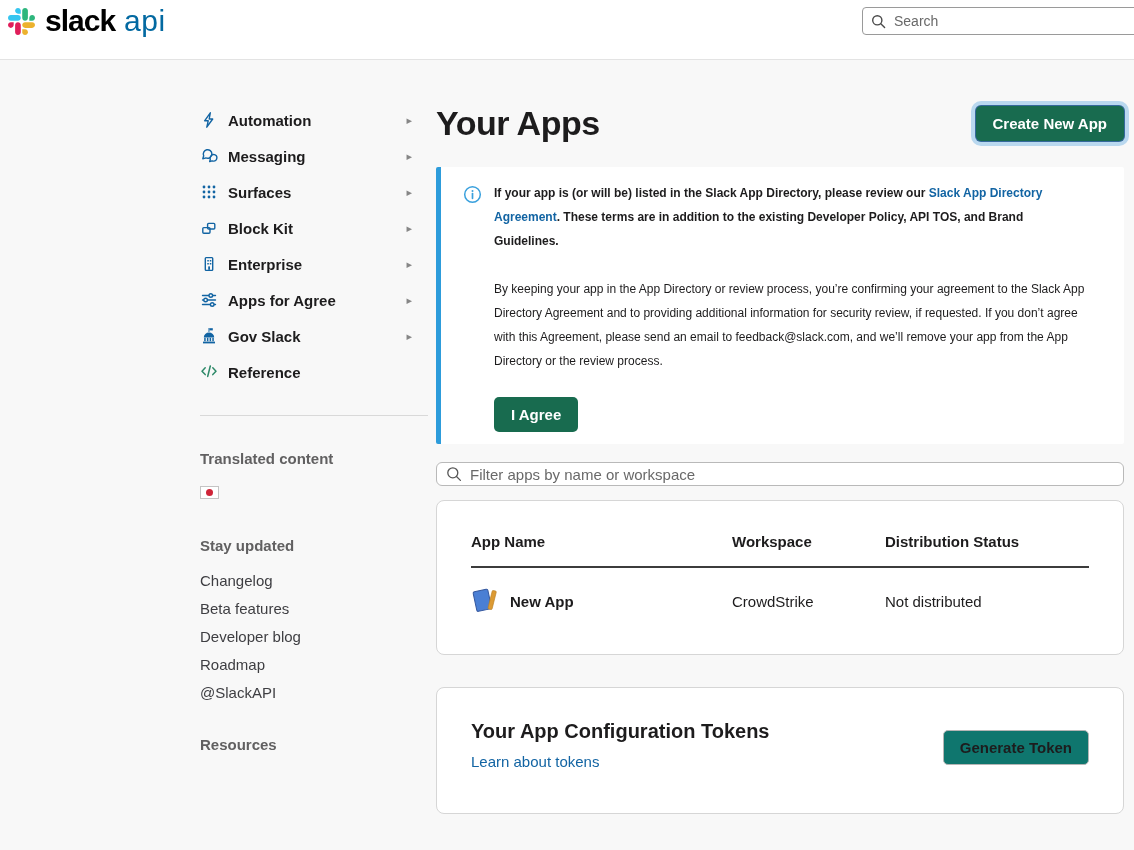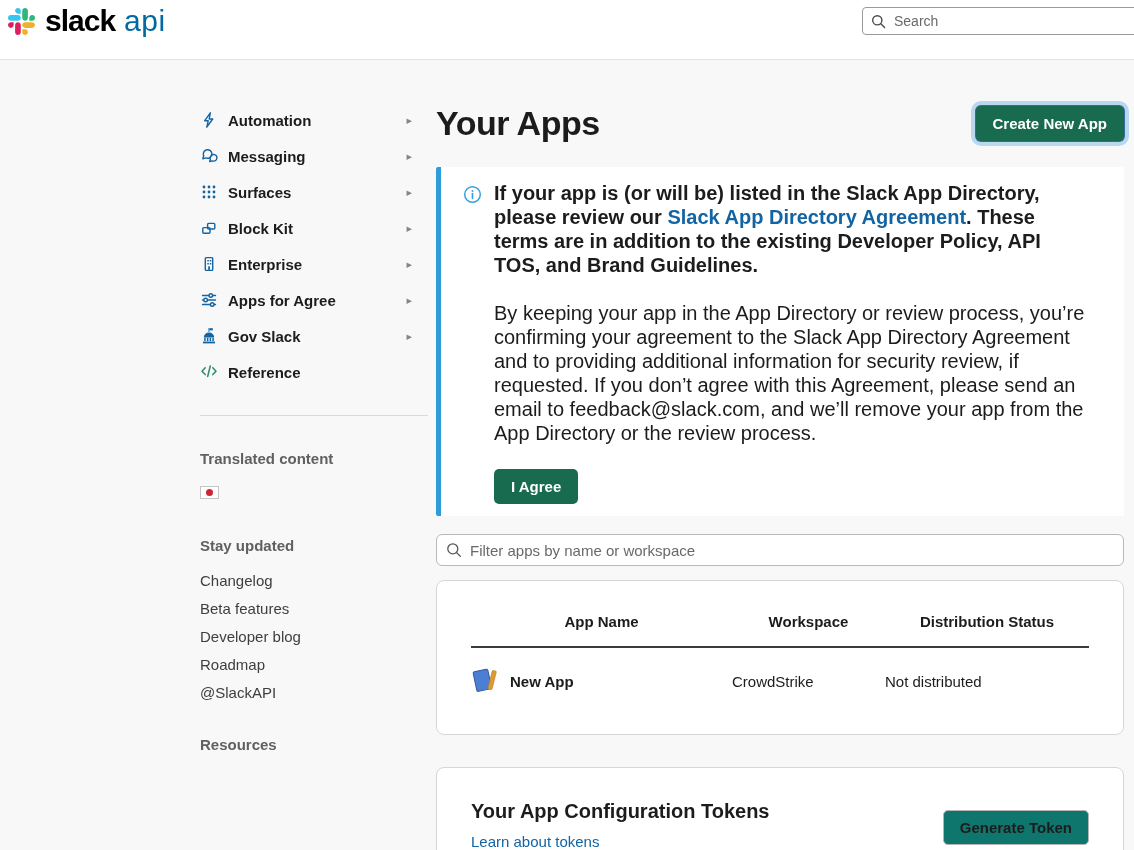--- a/index.html
+++ b/index.html
@@ -104,43 +104,43 @@
     padding: 9px 17px; cursor: pointer;
   }
   .btn-focus { box-shadow: 0 0 0 1px #36699c, 0 0 0 5px #b9d8ef; }
   .notice {
     background: #fff; border-left: 5px solid #2d9cdb; border-radius: 2px;
     display: flex; align-items: flex-start;
     padding: 14px 34px 12px 22px; margin-bottom: 18px;
   }
   .notice-icon { flex-shrink: 0; margin: 4px 12px 0 0; }
   .notice-body { flex: 1; }
-  .notice p { margin: 0 0 24px 0; font-size: 20px; line-height: 24px; color: #1d1c1d; }
+  .notice p { margin: 0 0 24px 0; font-size: 12px; line-height: 24px; color: #1d1c1d; }
   .notice .p1 { font-weight: 700; }
   .notice a { color: #1264a3; text-decoration: none; font-weight: 700; cursor: pointer; }
   .filter-box {
-    height: 32px; background: #fff;
+    height: 24px; background: #fff;
     border: 1px solid #b9b9b9; border-radius: 6px;
     display: flex; align-items: center; padding: 0 9px;
     margin-bottom: 14px;
   }
   .filter-box svg { flex-shrink: 0; margin-right: 6px; }
   .filter-box input {
     border: none; outline: none; flex: 1;
     font-size: 15px; font-family: "Liberation Sans", sans-serif; color: #1d1c1d;
     background: transparent;
   }
   .filter-box input::placeholder { color: #696969; }
   .card {
     background: #fff; border: 1px solid #d6d6d6; border-radius: 8px;
   }
   .apps-card { padding: 32px 34px 38px 34px; margin-bottom: 32px; }
   .apps-table { width: 100%; border-collapse: collapse; }
   .apps-table th {
-    text-align: center; font-size: 15px; font-weight: 700; color: #1d1c1d;
+    text-align: left; font-size: 15px; font-weight: 700; color: #1d1c1d;
     padding: 0 0 16px 0; border-bottom: 2px solid #3c3c3c;
   }
   .apps-table th.col-name { width: 261px; }
   .apps-table th.col-ws   { width: 153px; }
   .apps-table td { padding: 18px 0 0 0; font-size: 15px; color: #1d1c1d; vertical-align: middle; }
   .app-cell { display: flex; align-items: center; cursor: pointer; }
   .app-cell .app-icon { width: 30px; height: 30px; margin-right: 9px; flex-shrink: 0; }
   .app-cell .app-name { font-weight: 700; }
   .token-card {
     padding: 32px 34px 42px 34px;

